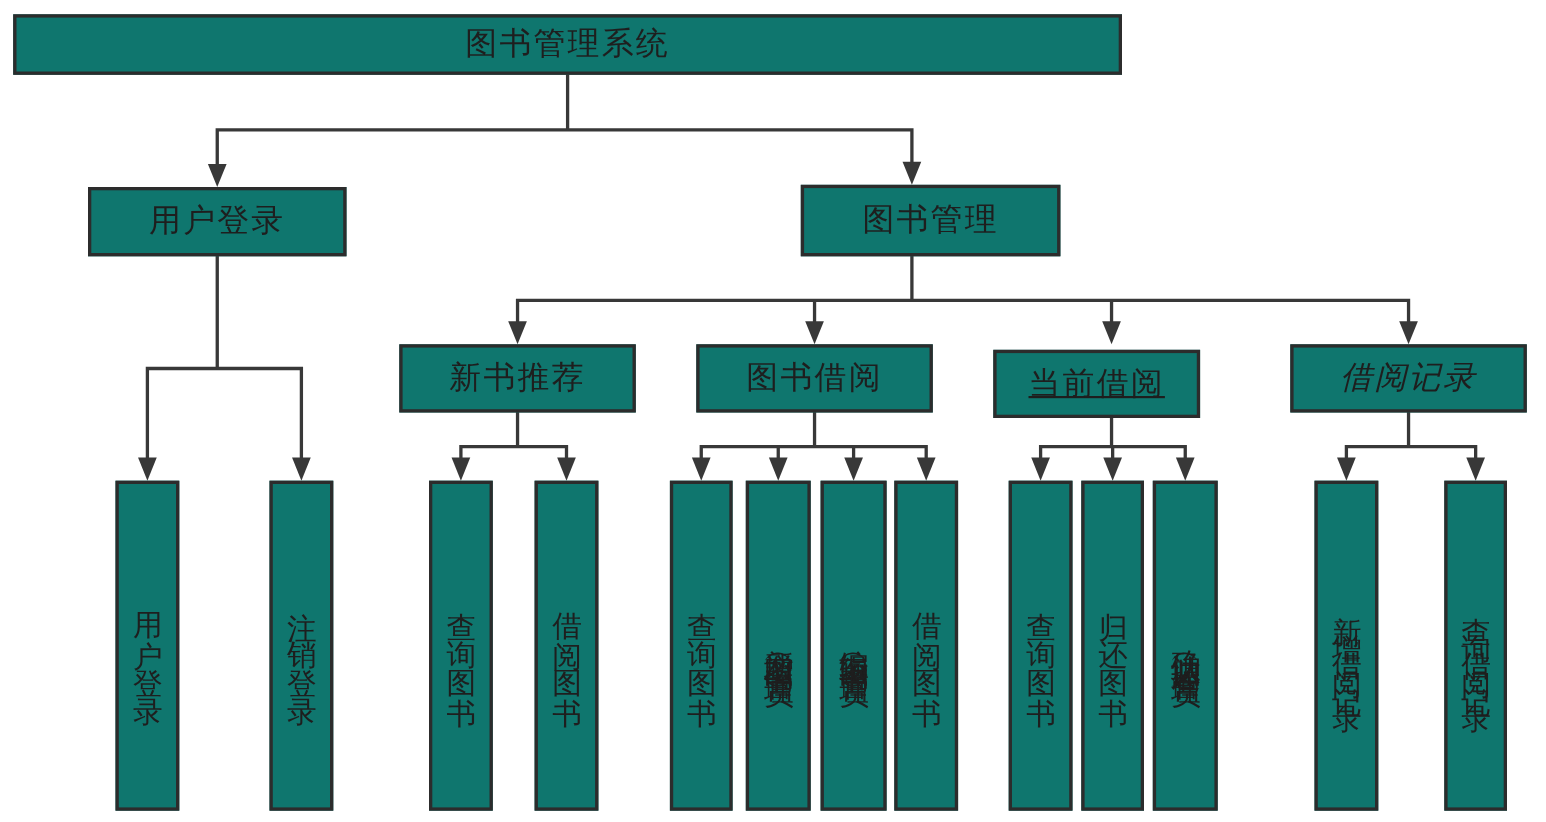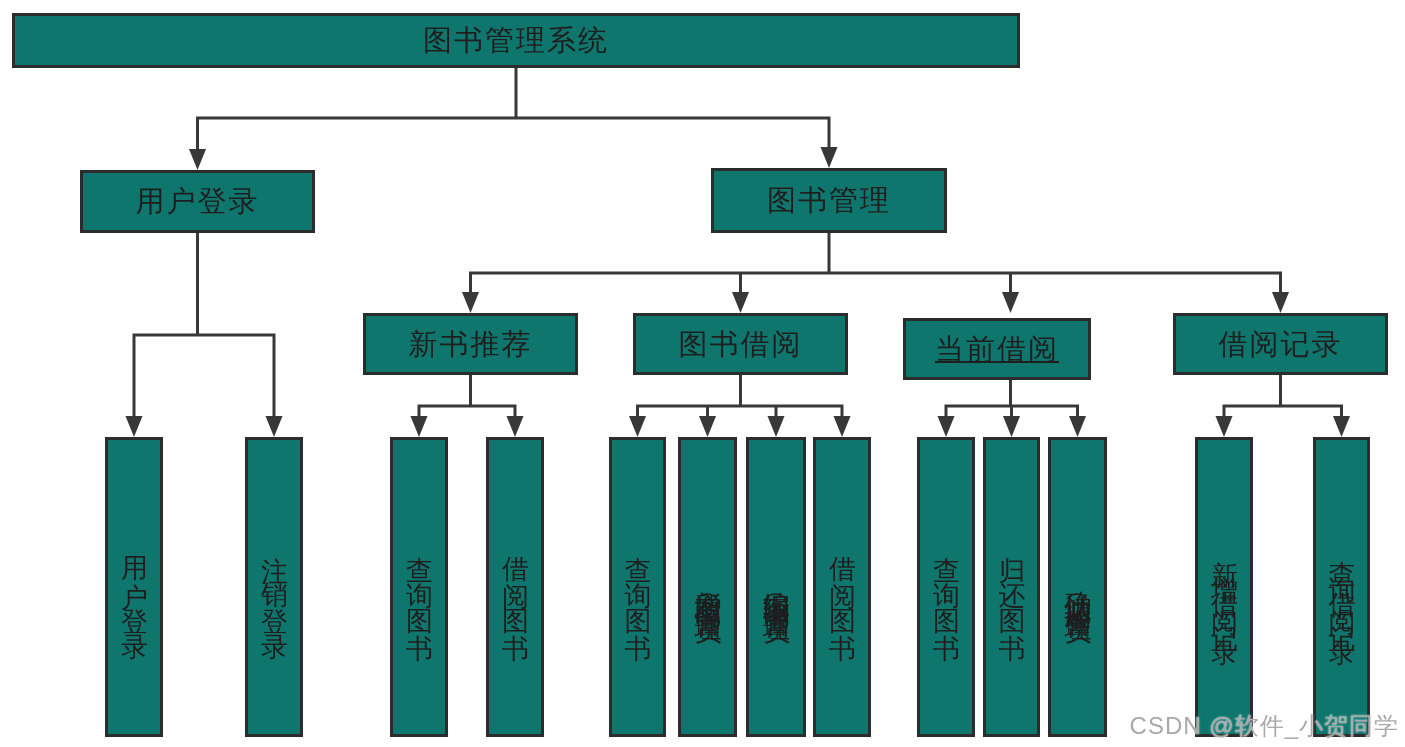--- a/index.html
+++ b/index.html
@@ -77,33 +77,33 @@
       <polygon points="1215.5,416 1232.5,416 1224,437" fill="#383838"></polygon>
       <polygon points="1333,416 1350,416 1341.5,437" fill="#383838"></polygon>
     </svg>
   <div id="nodes">
       <div class="node horizontal" style="left: 12px; top: 13px; width: 1008px; height: 55px;">
     <span class="label">图书管理系统</span>
   </div>
       <div class="node horizontal" style="left: 80px; top: 170px; width: 235px; height: 63px;">
     <span class="label">用户登录</span>
   </div>
-      <div class="node horizontal" style="left: 711px; top: 168px; width: 236px; height: 65px;">
+      <div class="node horizontal" style="left: 728px; top: 168px; width: 236px; height: 65px;">
     <span class="label">图书管理</span>
   </div>
       <div class="node horizontal" style="left: 363px; top: 313px; width: 215px; height: 62px;">
     <span class="label">新书推荐</span>
   </div>
       <div class="node horizontal" style="left: 633px; top: 313px; width: 215px; height: 62px; align-items: center;">
     <span class="label">图书借阅</span>
   </div>
       <div class="node horizontal" style="left: 903px; top: 318px; width: 188px; height: 62px; text-decoration: underline;">
     <span class="label">当前借阅</span>
   </div>
-      <div class="node horizontal" style="left: 1173px; top: 313px; width: 215px; height: 62px;">
+      <div class="node horizontal" style="left: 1173px; top: 313px; width: 215px; height: 62px; font-style: italic;">
     <span class="label">借阅记录</span>
   </div>
       <div class="node vertical" style="left: 105px; top: 437px; width: 58px; height: 300px;">
     <span class="label" style="letter-spacing: 26px;">用户登录</span>
   </div>
       <div class="node vertical" style="left: 245px; top: 437px; width: 58px; height: 300px;">
     <span class="label" style="letter-spacing: 26px;">注销登录</span>
   </div>
       <div class="node vertical" style="left: 390px; top: 437px; width: 58px; height: 300px;">
     <span class="label" style="letter-spacing: 26px;">查询图书</span>
@@ -132,14 +132,13 @@
       <div class="node vertical" style="left: 1048px; top: 437px; width: 59px; height: 300px;">
     <span class="label" style="letter-spacing: 4px;">确认归还（管理员）</span>
   </div>
       <div class="node vertical" style="left: 1195px; top: 437px; width: 58px; height: 300px;">
     <span class="label" style="letter-spacing: 16px;">新增借阅记录</span>
   </div>
       <div class="node vertical" style="left: 1313px; top: 437px; width: 57px; height: 300px;">
     <span class="label" style="letter-spacing: 16px;">查询借阅记录</span>
   </div>
     </div>
-  <div id="watermark">CSDN @软件_小贺同学</div>
 </div>
 
 </body></html>

